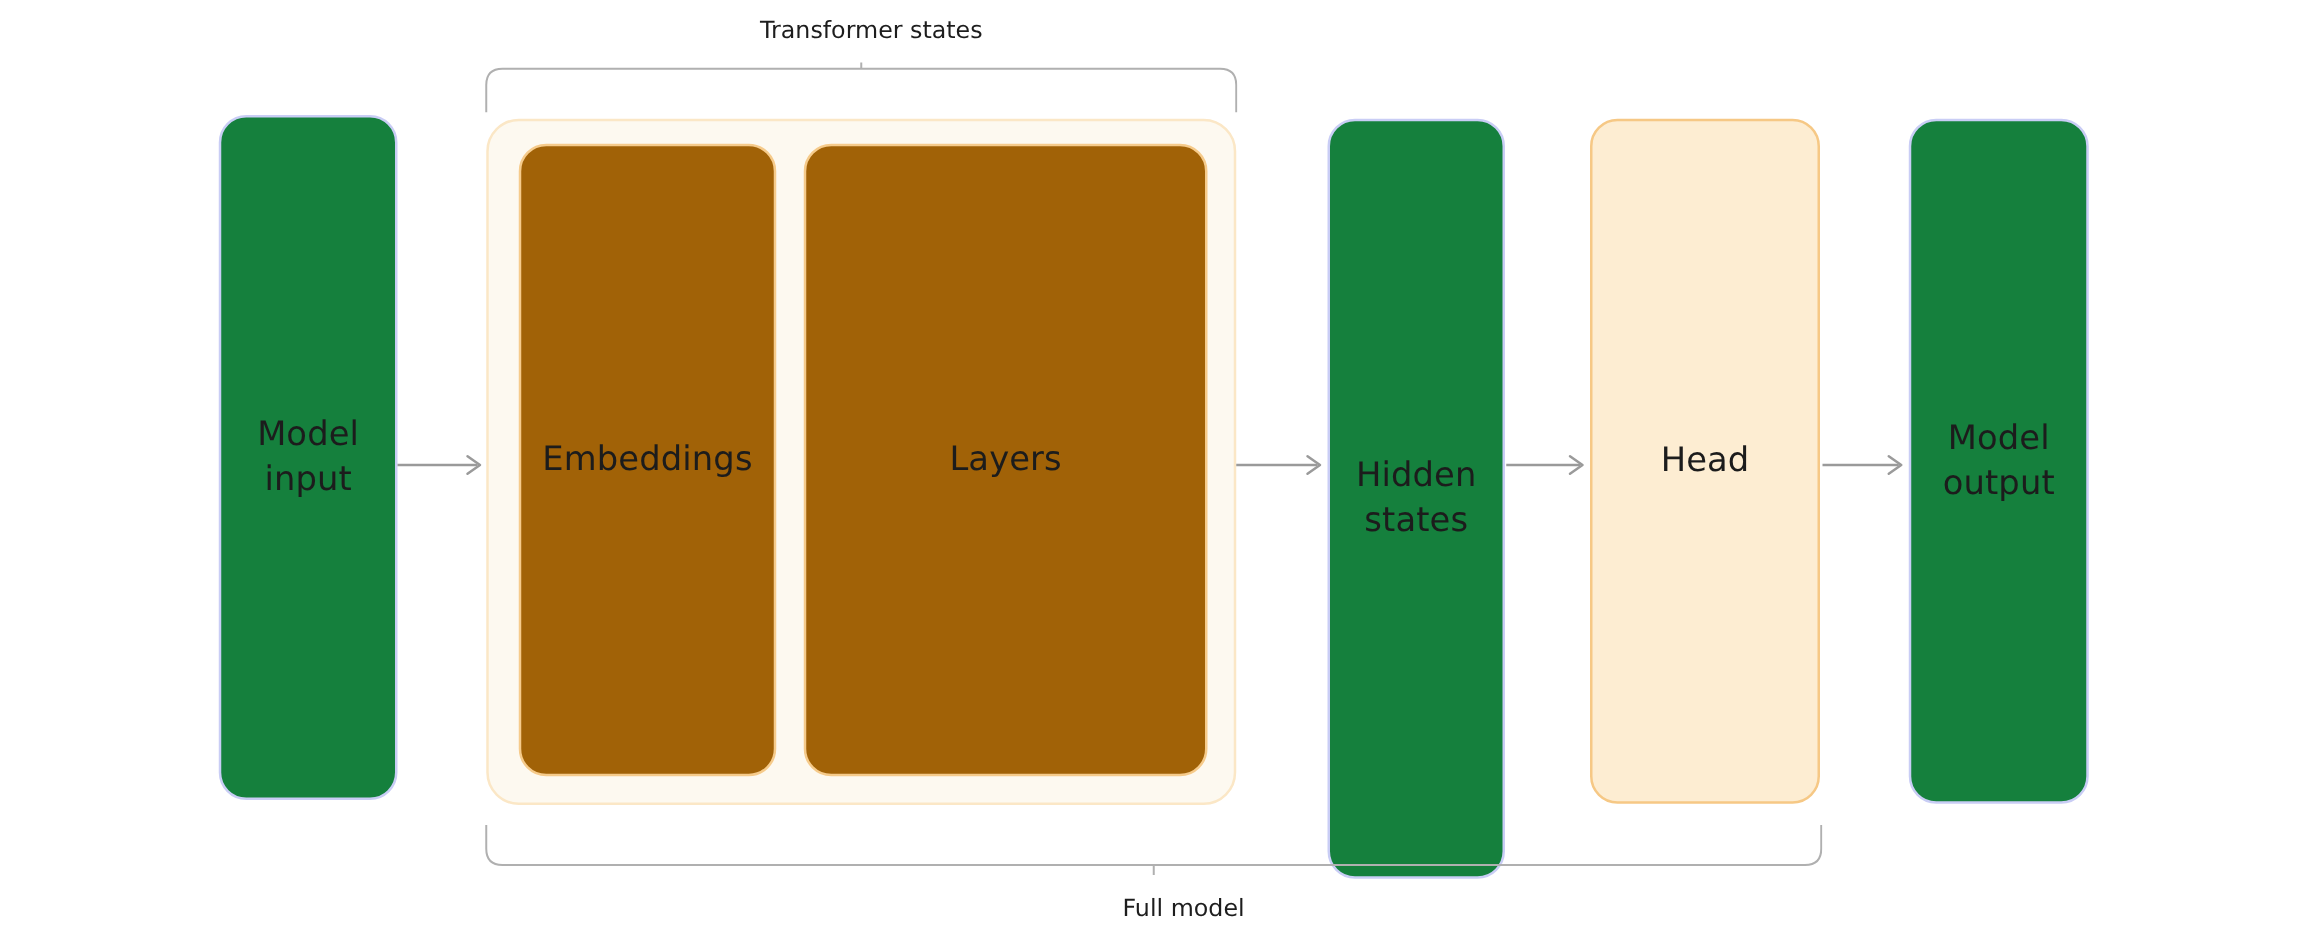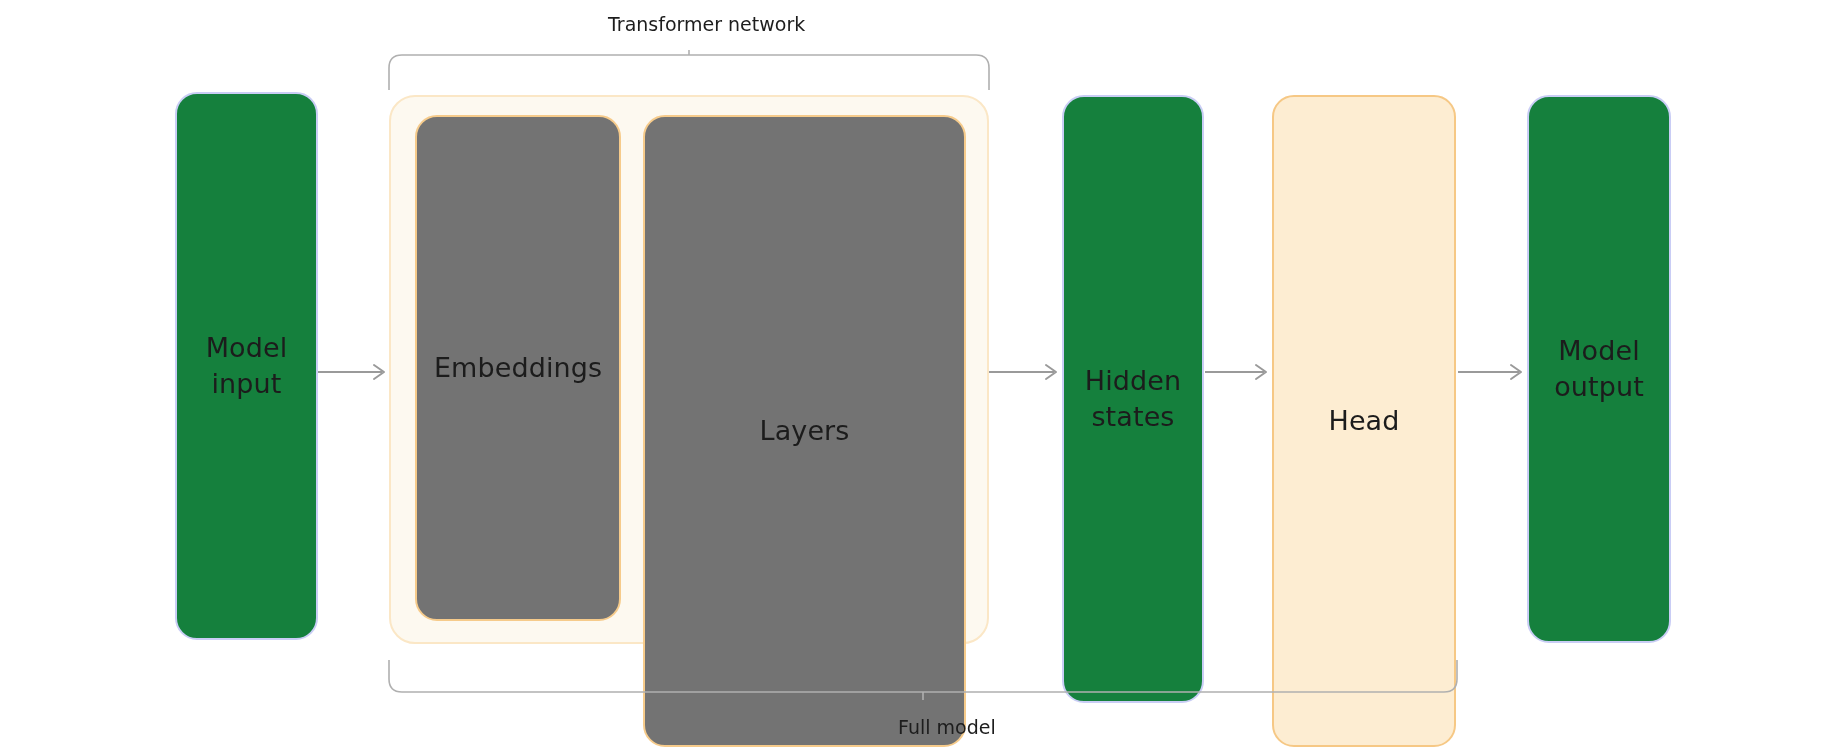--- a/index.html
+++ b/index.html
@@ -35,21 +35,21 @@
     font-size: 27px;
     letter-spacing: 0.1px;
     user-select: none;
   }
 
   .purple {
     background: #15803d;
     border-color: #c9cdf5;
   }
   .orange-inner {
-    background: #737373;
+    background: #a16207;
     border-color: #f6cb8b;
   }
   .orange-solid {
     background: #fdedd2;
     border-color: #f6c885;
   }
   .cream-wrap {
     background: #fdf9f0;
     border-color: #fbe7c6;
     border-radius: 26px;
@@ -57,23 +57,23 @@
 
   .block .label {
     white-space: pre-line;
     display: block;
   }
 
   
   #model-input      { left: 175px;  top: 92px;  width: 143px; height: 548px; }
   #transformer-wrap { left: 389px;  top: 95px;  width: 600px; height: 549px; }
   #embeddings       { left: 415px;  top: 115px; width: 206px; height: 506px; }
-  #layers           { left: 643px;  top: 115px; width: 323px; height: 632px; }
+  #layers           { left: 643px;  top: 115px; width: 323px; height: 506px; }
   #hidden-states    { left: 1062px; top: 95px;  width: 142px; height: 608px; }
-  #head             { left: 1272px; top: 95px;  width: 184px; height: 652px; }
+  #head             { left: 1272px; top: 95px;  width: 184px; height: 548px; }
   #model-output     { left: 1527px; top: 95px;  width: 144px; height: 548px; }
 
   
   .arrow {
     position: absolute;
     height: 20px;
     top: 362px;
     pointer-events: none;
   }
   .arrow svg { display: block; overflow: visible; }
@@ -166,21 +166,21 @@
 output</span>
   </div>
 
   <div class="bracket" id="bracket-top">
     <svg width="602" height="40" viewBox="0 0 602 40" aria-hidden="true">
       <path d="M 1 40 L 1 18 Q 1 5 14 5 L 588 5 Q 601 5 601 18 L 601 40" fill="none" stroke="#b0b0b0" stroke-width="1.6"></path>
       <line x1="301" y1="5" x2="301" y2="-16" stroke="#b0b0b0" stroke-width="1.6"></line>
     </svg>
   </div>
 
-  <span class="caption" id="caption-top">Transformer network</span>
+  <span class="caption" id="caption-top">Transformer states</span>
 
   <div class="bracket" id="bracket-bottom">
     <svg width="1070" height="40" viewBox="0 0 1070 40" aria-hidden="true">
       <path d="M 1 0 L 1 19 Q 1 32 14 32 L 1056 32 Q 1069 32 1069 19 L 1069 0" fill="none" stroke="#b0b0b0" stroke-width="1.6"></path>
       <line x1="535" y1="32" x2="535" y2="52" stroke="#b0b0b0" stroke-width="1.6"></line>
     </svg>
   </div>
 
   <span class="caption" id="caption-bottom">Full model</span>
 

